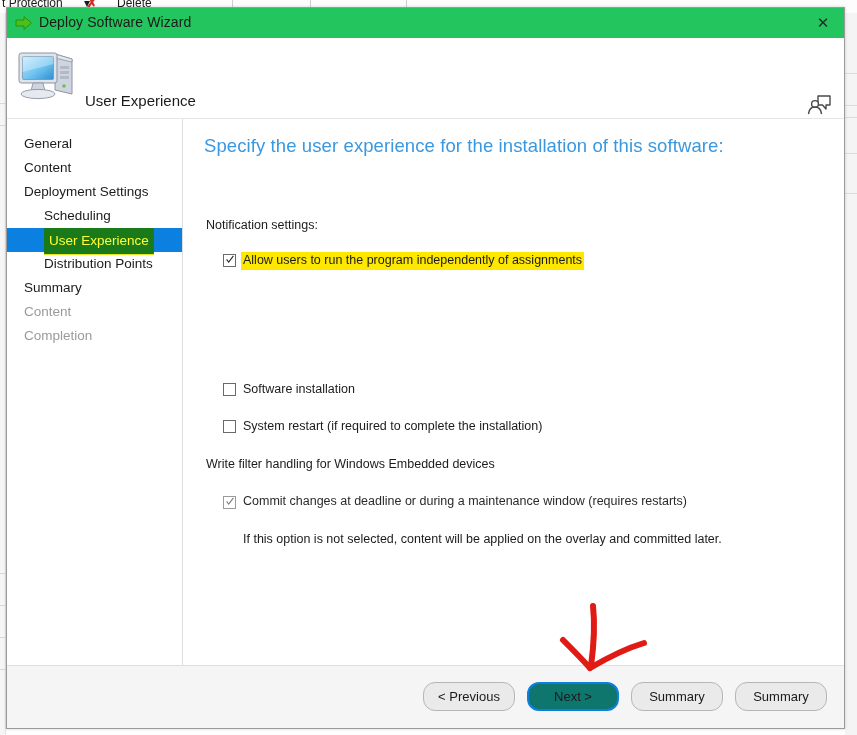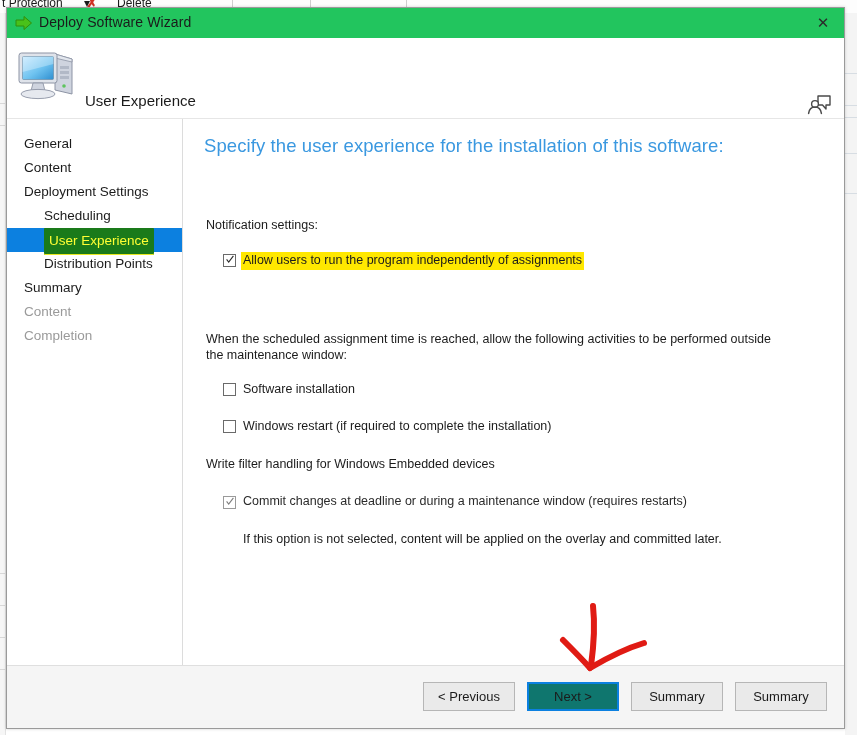--- a/index.html
+++ b/index.html
@@ -281,21 +281,21 @@
     font-size: 13px;
     font-family: "Liberation Sans", sans-serif;
     color: #1b1b1b;
     background: #eaeaea;
     border: 1px solid #b6b6b6;
     box-sizing: border-box;
     display: flex;
     align-items: center;
     justify-content: center;
     cursor: pointer;
-    border-radius: 0;
+    border-radius: 12px;
   }
   .btn.focus-hl {
     background: #0f766e;
     border: 2px solid #0c80e0;
     font-weight: normal;
   }
 
   
   .annot-arrow {
     position: absolute;
@@ -421,30 +421,29 @@
 
       <div class="cb-row" style="left:40px; top:134px;">
         <span class="cb-box">
           <svg class="cb-tick" viewBox="0 0 8 9">
             <path d="M0.6 4.4 L2.7 7 L7.4 0.8" fill="none" stroke="#2a2a2a" stroke-width="1.1"></path>
           </svg>
         </span>
         <span class="cb-text hl">Allow users to run the program independently of assignments</span>
       </div>
 
-      <div class="para" style="left:23px; top:212px; width:580px;">When the scheduled assignment time is reached, allow the following activities to be performed outside the maintenance window:</div>
 
       <div class="cb-row" style="left:40px; top:263px;text-align:center;">
         <span class="cb-box"></span>
         <span class="cb-text">Software installation</span>
       </div>
 
       <div class="cb-row" style="left:40px; top:300px;">
         <span class="cb-box"></span>
-        <span class="cb-text">Windows restart (if required to complete the installation)</span>
+        <span class="cb-text">System restart (if required to complete the installation)</span>
       </div>
 
       <div class="section-label" style="left:23px; top:338px;">Write filter handling for Windows Embedded devices</div>
 
       <div class="cb-row" style="left:40px; top:375px;align-items:center;">
         <span class="cb-box disabled">
           <svg class="cb-tick" viewBox="0 0 8 9">
             <path d="M0.6 4.4 L2.7 7 L7.4 0.8" fill="none" stroke="#7d7d7d" stroke-width="1.1"></path>
           </svg>
         </span>

